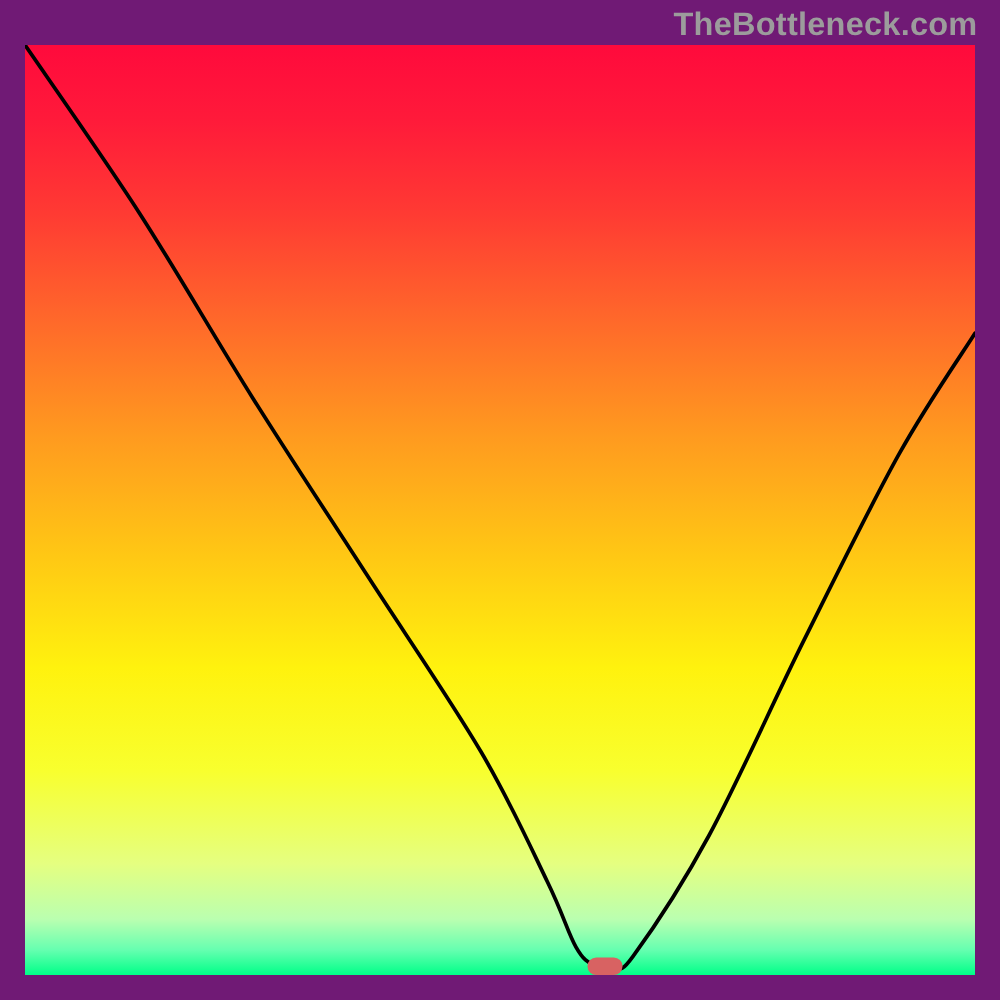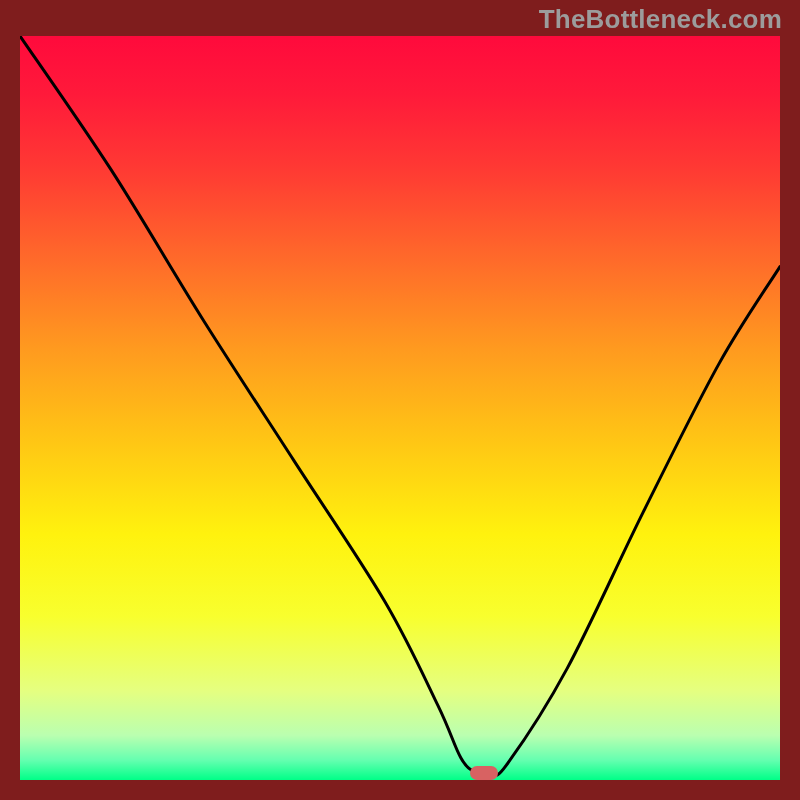--- a/index.html
+++ b/index.html
@@ -1,16 +1,16 @@
 <!DOCTYPE html>
 <html><head>
 <meta charset="utf-8">
 <style>
   html,body{margin:0;padding:0;width:800px;height:800px;background:#000;overflow:hidden}
-  .frame{position:relative;width:800px;height:800px;background:#7f1d1d}
+  .frame{position:relative;width:800px;height:800px;background:#701a75}
   .plot{position:absolute;left:20px;top:36px;width:760px;height:744px;
         background:linear-gradient(to bottom,
           #ff0a3c 0%,
           #ff1a3a 8%,
           #ff3a33 18%,
           #ff6a2a 30%,
           #ff9a1f 42%,
           #ffc814 55%,
           #fff20e 67%,
           #f8ff2e 78%,

